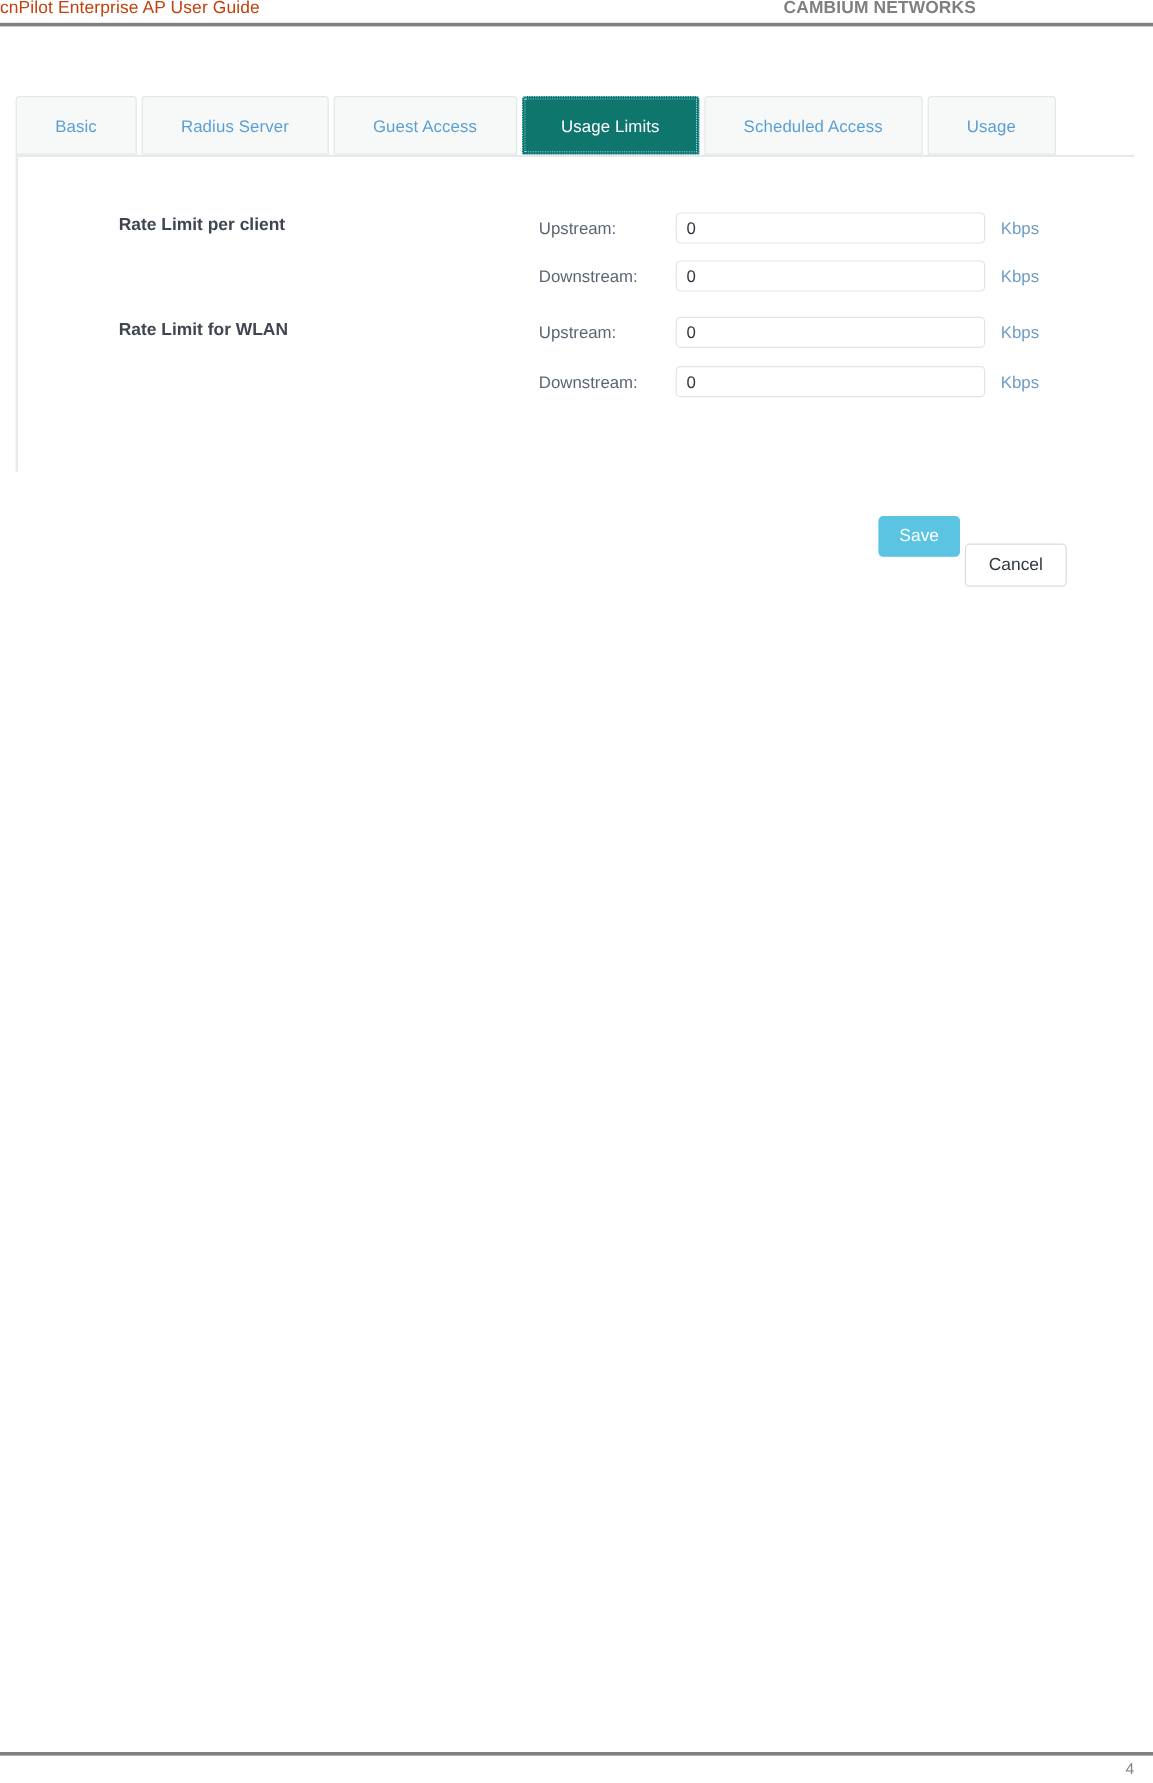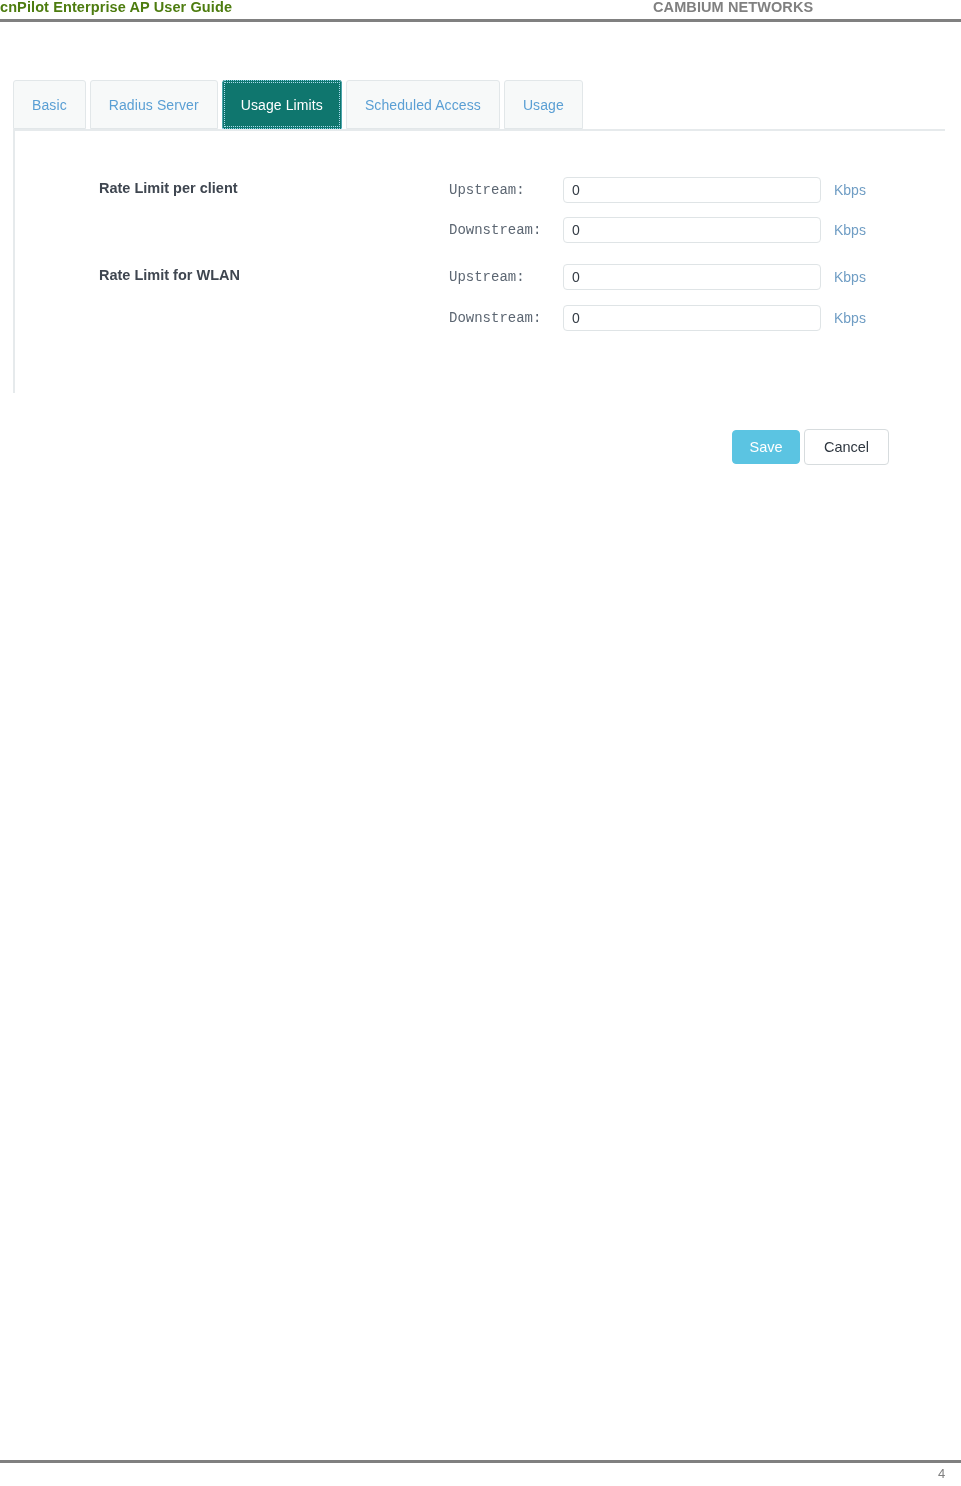--- a/index.html
+++ b/index.html
@@ -23,22 +23,22 @@
     top: 0;
     left: 0;
     width: 961px;
     height: 23px;
   }
   .doc-header-title {
     position: absolute;
     left: 0px;
     top: -1px;
     font-size: 14.5px;
-    font-weight: bold;
-    color: #4d7c0f;
+    font-weight: normal;
+    color: #c2410c;
     letter-spacing: 0.1px;
     white-space: nowrap;
     text-align: right;
   }
   .doc-header-brand {
     position: absolute;
     left: 653px;
     top: -1px;
     font-size: 14.5px;
     font-weight: bold;
@@ -77,21 +77,21 @@
     height: 49px;
     box-sizing: border-box;
     background: #f7f9f9;
     border: 1px solid #e2e7e9;
     border-radius: 3px 3px 0 0;
     color: #5a9fd4;
     font-size: 14px;
     display: flex;
     align-items: center;
     justify-content: flex-start;
-    padding: 0 18px;
+    padding: 0 32px;
     margin-right: 4px;
     white-space: nowrap;
     letter-spacing: 0.1px;
   }
   .tab.active {
     background: #0f766e;
     border: 1px dotted #8ad3ea;
     color: #ffffff;
     outline: 1px dotted #a9dcef;
     outline-offset: -3px;
@@ -123,21 +123,20 @@
     font-weight: bold;
     color: #3f4650;
     white-space: nowrap;
     text-align: left;
   }
   .field-label {
     position: absolute;
     font-size: 14px;
     color: #5c6672;
     white-space: nowrap;
-    font-family: Liberation Mono, monospace;
   }
   .text-input {
     position: absolute;
     width: 258px;
     height: 26px;
     box-sizing: border-box;
     border: 1px solid #dfe4e6;
     border-radius: 4px;
     background: #ffffff;
     font-family: "Liberation Sans", sans-serif;
@@ -172,20 +171,21 @@
     color: #ffffff;
     width: 68px;
     height: 34px;
   }
   .btn-cancel {
     background: #ffffff;
     border: 1px solid #d7dcde;
     color: #2f3740;
     width: 85px;
     height: 36px;
+    margin-top: 24px;
   }
 
   
   .doc-footer-rule {
     position: absolute;
     left: 0px;
     top: 1460px;
     width: 961px;
     height: 3px;
     background: #808080;
@@ -209,20 +209,23 @@
 
 <div class="panel">
 
   <div class="tabs">
     <div class="tab">
       <span>Basic</span>
     </div>
     <div class="tab">
       <span>Radius Server</span>
     </div>
+    <div class="tab">
+      <span>Guest Access</span>
+    </div>
     <div class="tab active">
       <span>Usage Limits</span>
     </div>
     <div class="tab">
       <span>Scheduled Access</span>
     </div>
     <div class="tab">
       <span>Usage</span>
     </div>
   </div>

